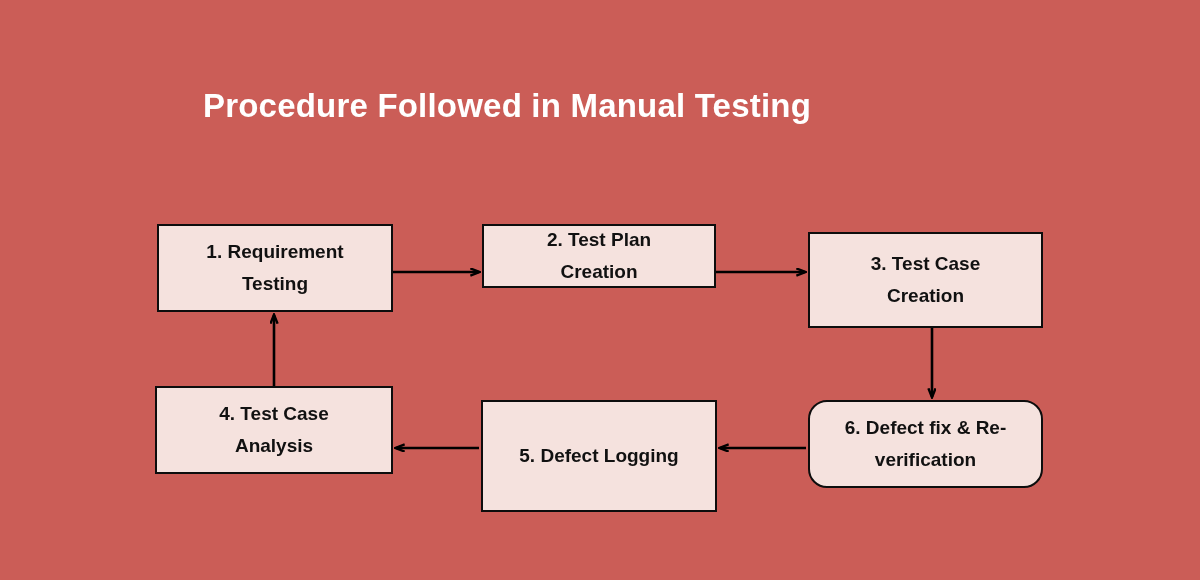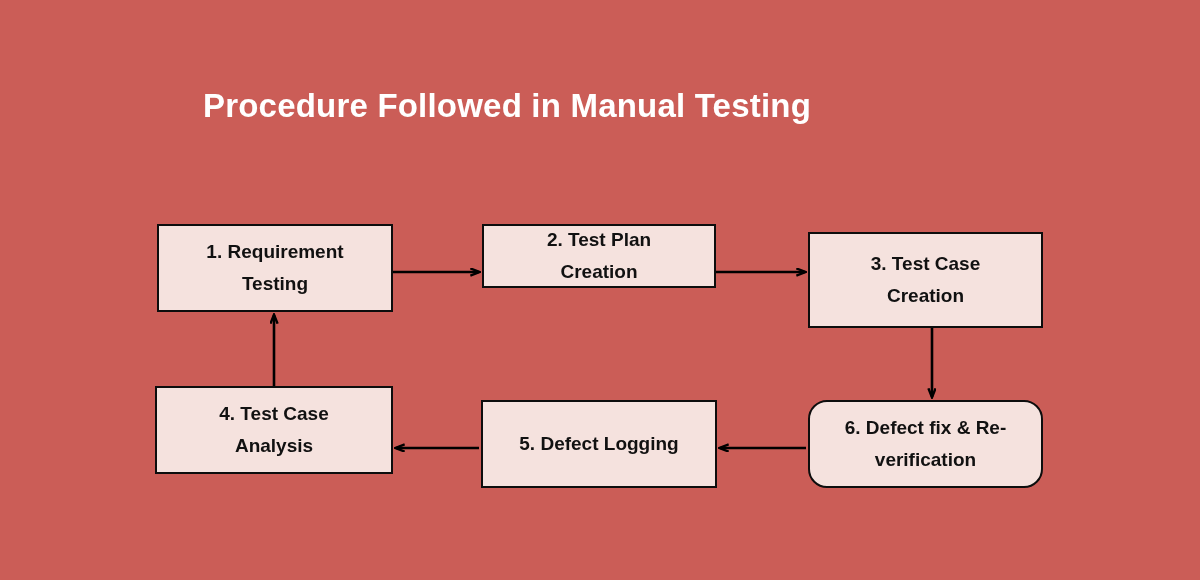--- a/index.html
+++ b/index.html
@@ -115,21 +115,21 @@
     </span>
   </div>
 
   <div class="node" style="left:155px; top:386px; width:238px; height:88px;">
     <span class="node-label">
       <span>4. Test Case</span><br>
       <span>Analysis</span>
     </span>
   </div>
 
-  <div class="node" style="left:481px; top:400px; width:236px; height:88px;">
+  <div class="node" style="left:481px; top:400px; width:236px; height:112px;">
     <span class="node-label">
       <span>5. Defect Logging</span>
     </span>
   </div>
 
   <div class="node" style="left:808px; top:400px; width:235px; height:88px;border-radius:19px;">
     <span class="node-label">
       <span>6. Defect fix &amp; Re-</span><br>
       <span>verification</span>
     </span>

